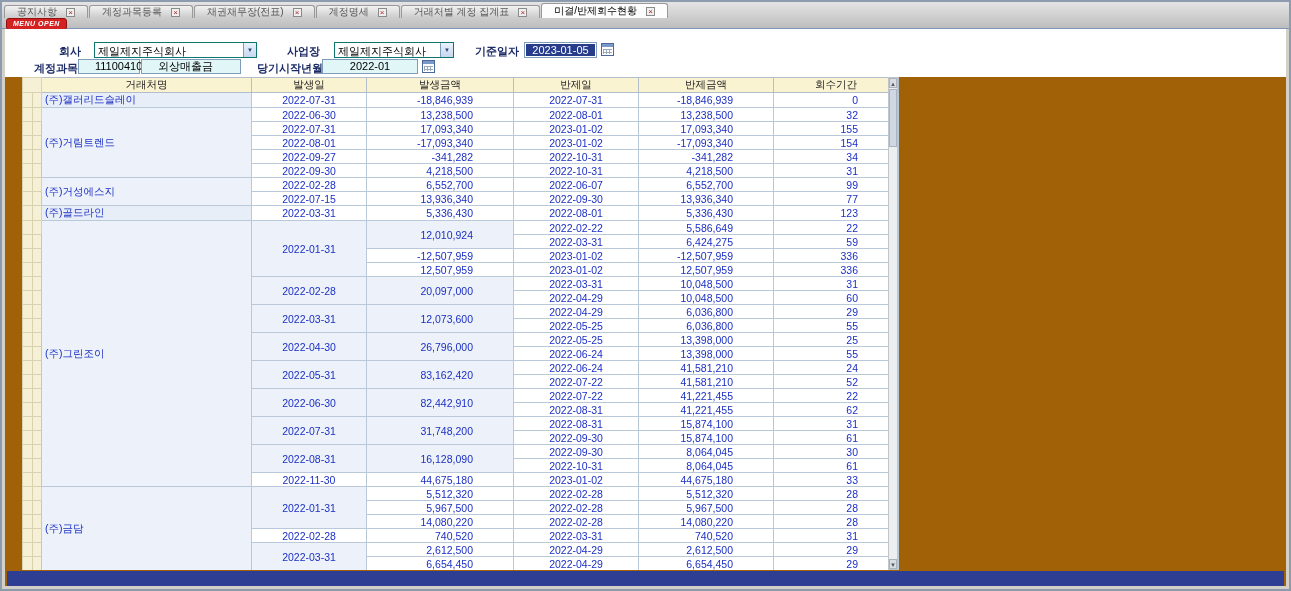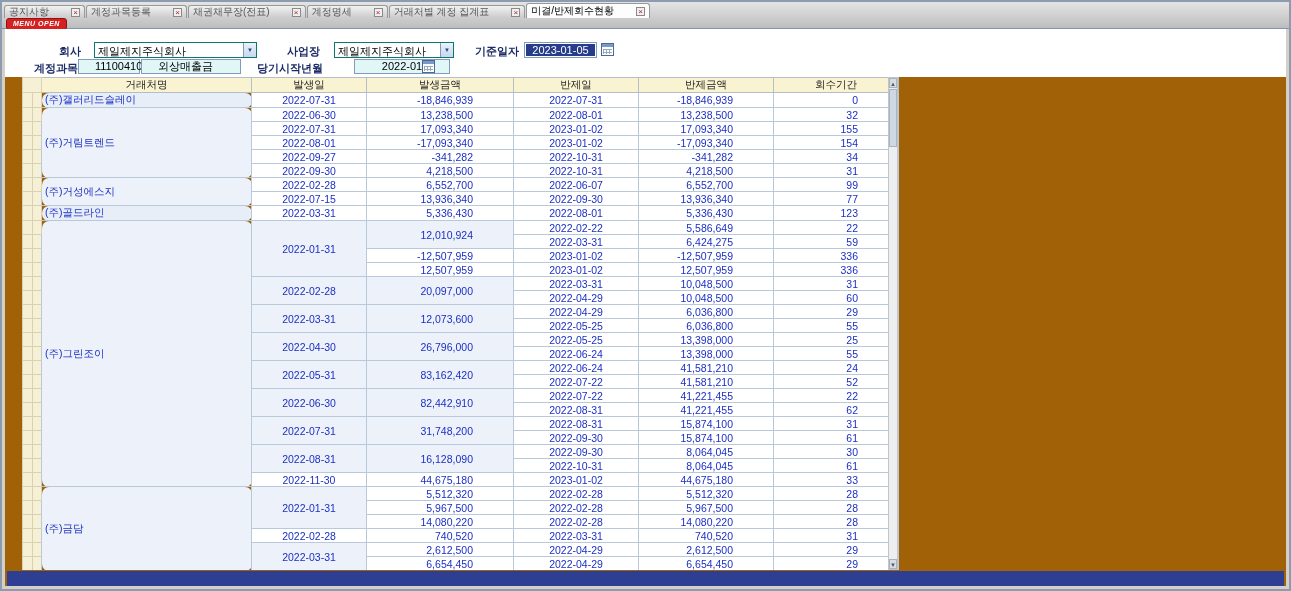--- a/index.html
+++ b/index.html
@@ -7,21 +7,21 @@
   html,body { background:#9aa4ae; }
   body { font-family:"Liberation Sans","DejaVu Sans",sans-serif; }
 
   .window { position:relative; width:1291px; height:591px; background:#d4d0c8;
             border:2px solid #8c9cae; overflow:hidden; }
 
   
   .tabbar { position:absolute; left:0; top:0; right:0; height:27px;
             background:linear-gradient(#e4e4e4,#bdbdbd); border-bottom:1px solid #7c94b5; }
   .tabs-row { position:absolute; left:2px; top:1px; height:15px; display:flex; align-items:flex-end; }
-  .tab { display:flex; align-items:center; gap:22px; padding:0 4px; height:13px;
+  .tab { display:flex; align-items:center; gap:9px; padding:0 12px; height:13px;
          background:linear-gradient(#f2f2f2,#cbcbcb); border:1px solid #999;
          border-bottom:none; border-radius:3px 3px 0 0; margin-right:1px;
          font-size:10px; color:#555; white-space:nowrap; cursor:default; }
   .tab.active { background:#fdfdfd; color:#000; height:15px; }
   .tab-close { display:inline-block; width:9px; height:9px; border:1px solid #8a8a8a;
                background:#efefef; color:#b22222; font-size:8px; line-height:7px; text-align:center; }
   .menu-open { position:absolute; left:4px; top:16px; background:#d42222; color:#fff;
                font-size:7px; font-weight:bold; font-style:italic; letter-spacing:.5px;
                padding:1px 6px 2px; border-radius:3px; border:1px solid #901010; }
 
@@ -50,21 +50,21 @@
                  background-size:3px 3px; }
 
   
   .grid-wrap { position:absolute; left:17px; top:48px; width:878px; height:493px; overflow:hidden; }
   table.grid { border-collapse:collapse; table-layout:fixed; width:876px; }
   .grid th, .grid td { border:1px solid #b9c9da; font-size:10.5px; height:14px;
                        overflow:hidden; white-space:nowrap; padding:0; }
   .grid thead th { background:#faf3d2; color:#222; font-weight:normal; text-align:center;
                    border-color:#b2bec9; }
   .grid thead th.ind, .grid td.ind { background:#f5f0d6; border-color:#d9d2b0; }
-  td.c-cust { background:#e8eef8; color:#1b2fc4; text-align:left; padding-left:3px; vertical-align:middle;border-radius:7px; }
+  td.c-cust { background:#e8eef8; color:#1b2fc4; text-align:left; padding-left:3px; vertical-align:middle; }
   td.c-date { color:#1b2fc4; text-align:center; vertical-align:middle; background:#fff;margin-left:41px; }
   td.c-amt  { color:#1b2fc4; text-align:right; padding-right:40px; vertical-align:middle; background:#fff; }
   td.merged { background:#edf2fa; }
 
   
   .vscroll { position:absolute; left:883px; top:48px; width:10px; height:493px;
              background:#eceef0; border:1px solid #c0c6cc; }
   .vs-btn { position:absolute; left:0; right:0; height:10px; background:#d8dde2; color:#556;
             font-size:6px; text-align:center; line-height:10px; border:1px solid #aab2ba; }
   .vs-btn.up { top:0; } .vs-btn.down { bottom:0; }
@@ -126,21 +126,21 @@
       <div class="select-field" style="left:519px; top:13px; width:73px;">
         <span class="select-inner">2023-01-05</span>
       </div>
       <span class="cal" style="left:596px; top:14px;"></span>
 
       <span class="flabel" style="left:29px; top:32px;">계정과목</span>
       <span class="field" style="left:73px; top:30px; width:62px; height:15px;">11100410</span>
       <span class="field" style="left:136px; top:30px; width:100px; height:15px;">외상매출금</span>
 
       <span class="flabel" style="left:252px; top:32px;">당기시작년월</span>
-      <span class="field centered" style="left:317px; top:30px; width:96px; height:15px;margin-left:32px;">2022-01</span>
+      <span class="field centered" style="left:317px; top:30px; width:96px; height:15px;">2022-01</span>
       <span class="cal" style="left:417px; top:31px;"></span>
     </div>
 
     <div class="grid-wrap">
       <table class="grid">
         <colgroup>
           <col style="width:10px">
             <col style="width:9px">
           <col style="width:210px">
             <col style="width:115px">

